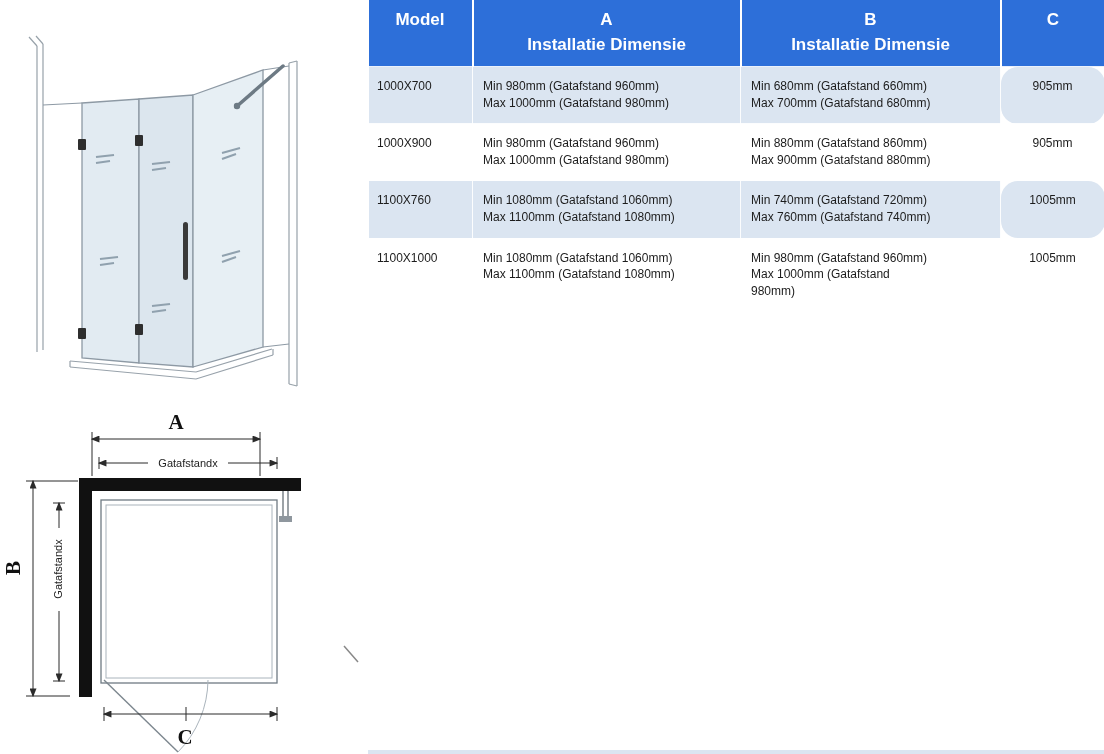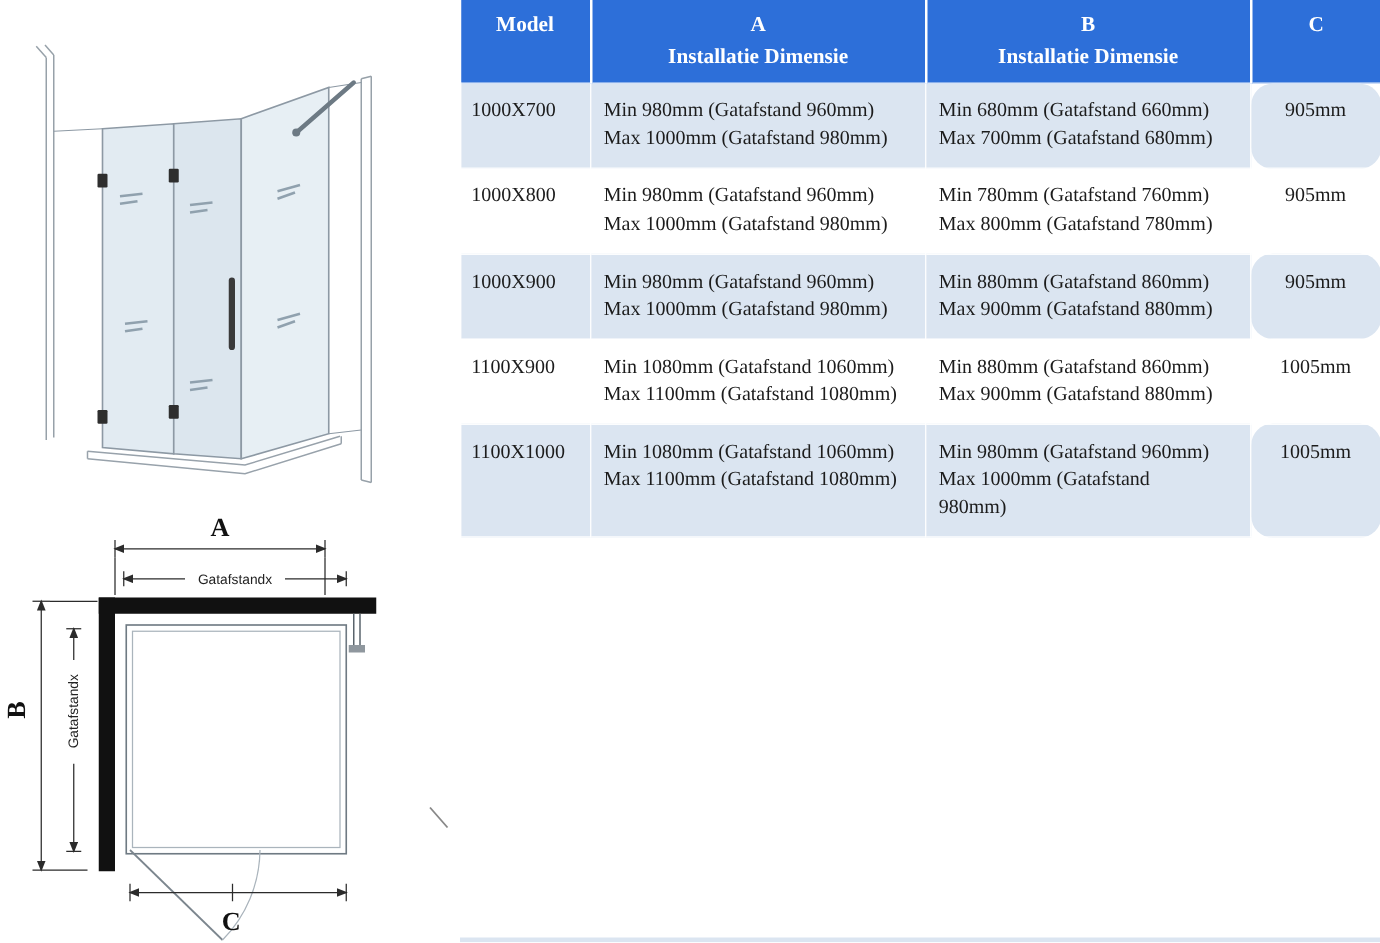--- a/index.html
+++ b/index.html
@@ -12,35 +12,35 @@
   *{box-sizing:border-box;}
   html,body{margin:0;padding:0;}
   body{
     width:1104px;height:754px;overflow:hidden;background:#fff;
     font-family:"Liberation Sans",sans-serif;
   }
   .page{display:flex;width:1104px;height:754px;}
   .left-panel{flex:0 0 368px;width:368px;height:754px;background:#fff;position:relative;}
   .left-panel svg{display:block;}
   .drawing-3d{margin-top:6px;}
-  .table-panel{position:relative;width:736px;height:754px;overflow:hidden;background:#fff;font-family:Liberation Serif, serif;}
+  .table-panel{position:relative;width:736px;height:754px;overflow:hidden;background:#fff;}
   table{width:736px;border-collapse:collapse;table-layout:fixed;}
   .col-model{width:104px;}
   .col-a{width:268px;}
   .col-b{width:260px;}
   .col-c{width:104px;}
   th{
     background:var(--header-bg);color:var(--header-text);
     font-size:17px;font-weight:bold;text-align:center;vertical-align:top;
     padding:8px 6px 9px;white-space:pre-line;line-height:1.45;
     border-right:2px solid #ffffff;
   }
   th:last-child{border-right:none;}
   td{
-    font-size:16px;color:var(--body-text);vertical-align:top;
+    font-size:12px;color:var(--body-text);vertical-align:top;
     padding:11px 10px 12px;white-space:pre-line;line-height:1.38;
     border:1px solid rgba(255,255,255,0.9);
   }
   tbody tr:nth-child(odd) td{background:var(--row-alt-bg);}
   tbody tr:nth-child(even) td{background:var(--row-bg);}
   td.cell-model{padding-left:8px;}
   td.cell-c{text-align:center;padding-left:4px;padding-right:4px;border-radius:17px;}
   .bottom-strip{position:absolute;left:0;bottom:0;width:736px;height:4px;background:var(--row-alt-bg);}
 </style>
 </head>
@@ -205,50 +205,42 @@
   <tr>
     <td class="cell-model">1000X700</td>
     <td class="cell-a">Min 980mm (Gatafstand 960mm)
 Max 1000mm (Gatafstand 980mm)</td>
     <td class="cell-b">Min 680mm (Gatafstand 660mm)
 Max 700mm (Gatafstand 680mm)</td>
     <td class="cell-c">905mm</td>
   </tr>
 
 
-  <tr>
-    <td class="cell-model">1000X800</td>
-    <td class="cell-a">Min 980mm (Gatafstand 960mm)
-Max 1000mm (Gatafstand 980mm)</td>
-    <td class="cell-b">Min 780mm (Gatafstand 760mm)
-Max 800mm (Gatafstand 780mm)</td>
-    <td class="cell-c">905mm</td>
-  </tr>
 
   <tr>
     <td class="cell-model">1000X900</td>
     <td class="cell-a">Min 980mm (Gatafstand 960mm)
 Max 1000mm (Gatafstand 980mm)</td>
     <td class="cell-b">Min 880mm (Gatafstand 860mm)
 Max 900mm (Gatafstand 880mm)</td>
     <td class="cell-c">905mm</td>
   </tr>
 
 
 
-
-
-  <tr>
-    <td class="cell-model">1100X900</td>
+  <tr>
+    <td class="cell-model">1100X760</td>
     <td class="cell-a">Min 1080mm (Gatafstand 1060mm)
 Max 1100mm (Gatafstand 1080mm)</td>
-    <td class="cell-b">Min 880mm (Gatafstand 860mm)
-Max 900mm (Gatafstand 880mm)</td>
+    <td class="cell-b">Min 740mm (Gatafstand 720mm)
+Max 760mm (Gatafstand 740mm)</td>
     <td class="cell-c">1005mm</td>
   </tr>
+
+
 
   <tr>
     <td class="cell-model">1100X1000</td>
     <td class="cell-a">Min 1080mm (Gatafstand 1060mm)
 Max 1100mm (Gatafstand 1080mm)</td>
     <td class="cell-b">Min 980mm (Gatafstand 960mm)
 Max 1000mm (Gatafstand
 980mm)</td>
     <td class="cell-c">1005mm</td>
   </tr>

